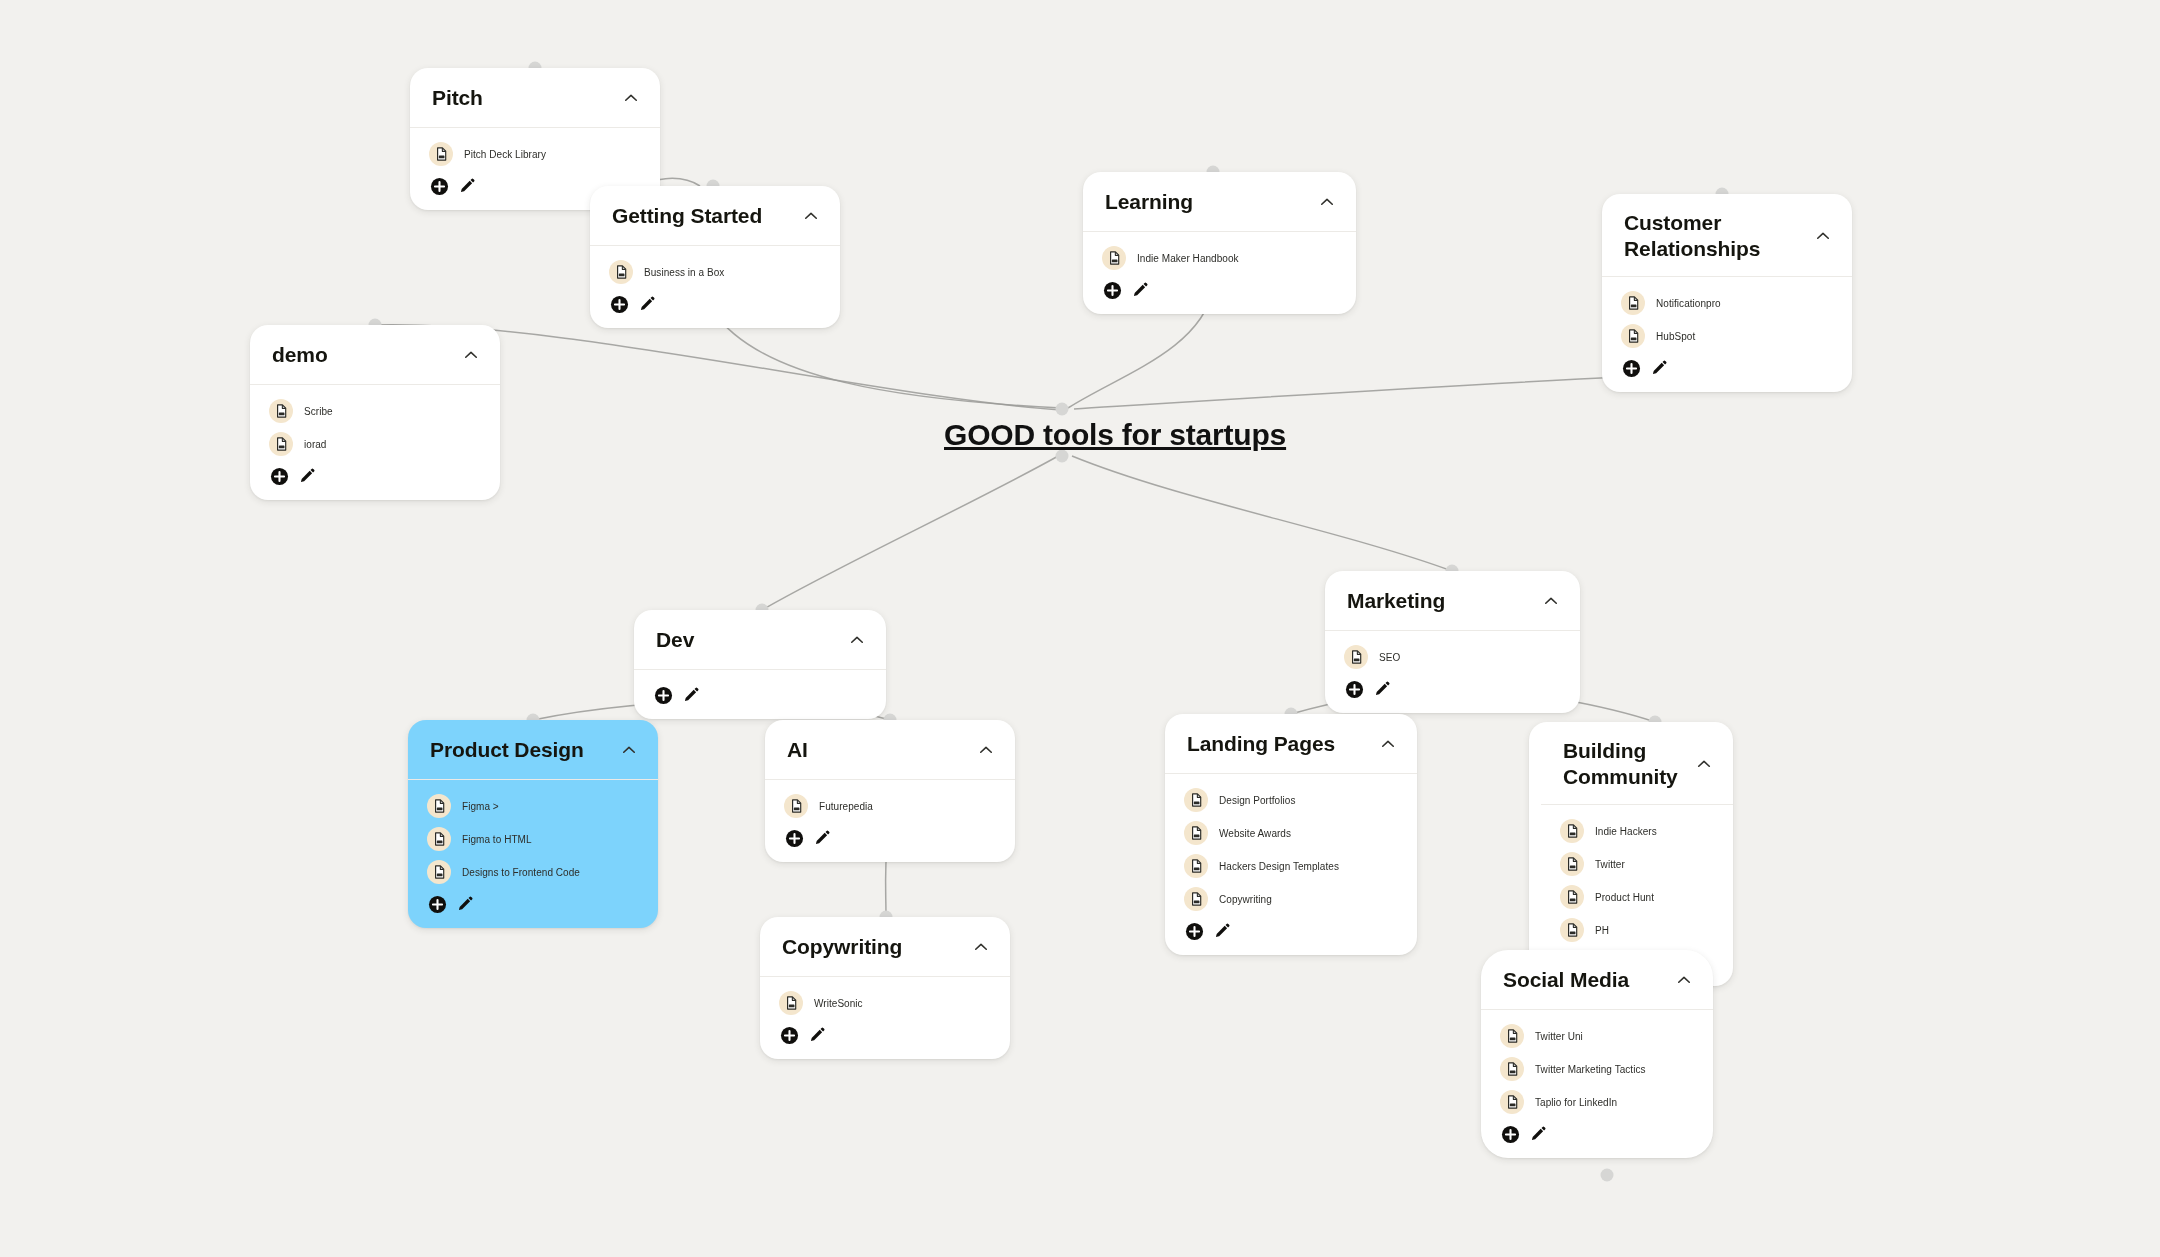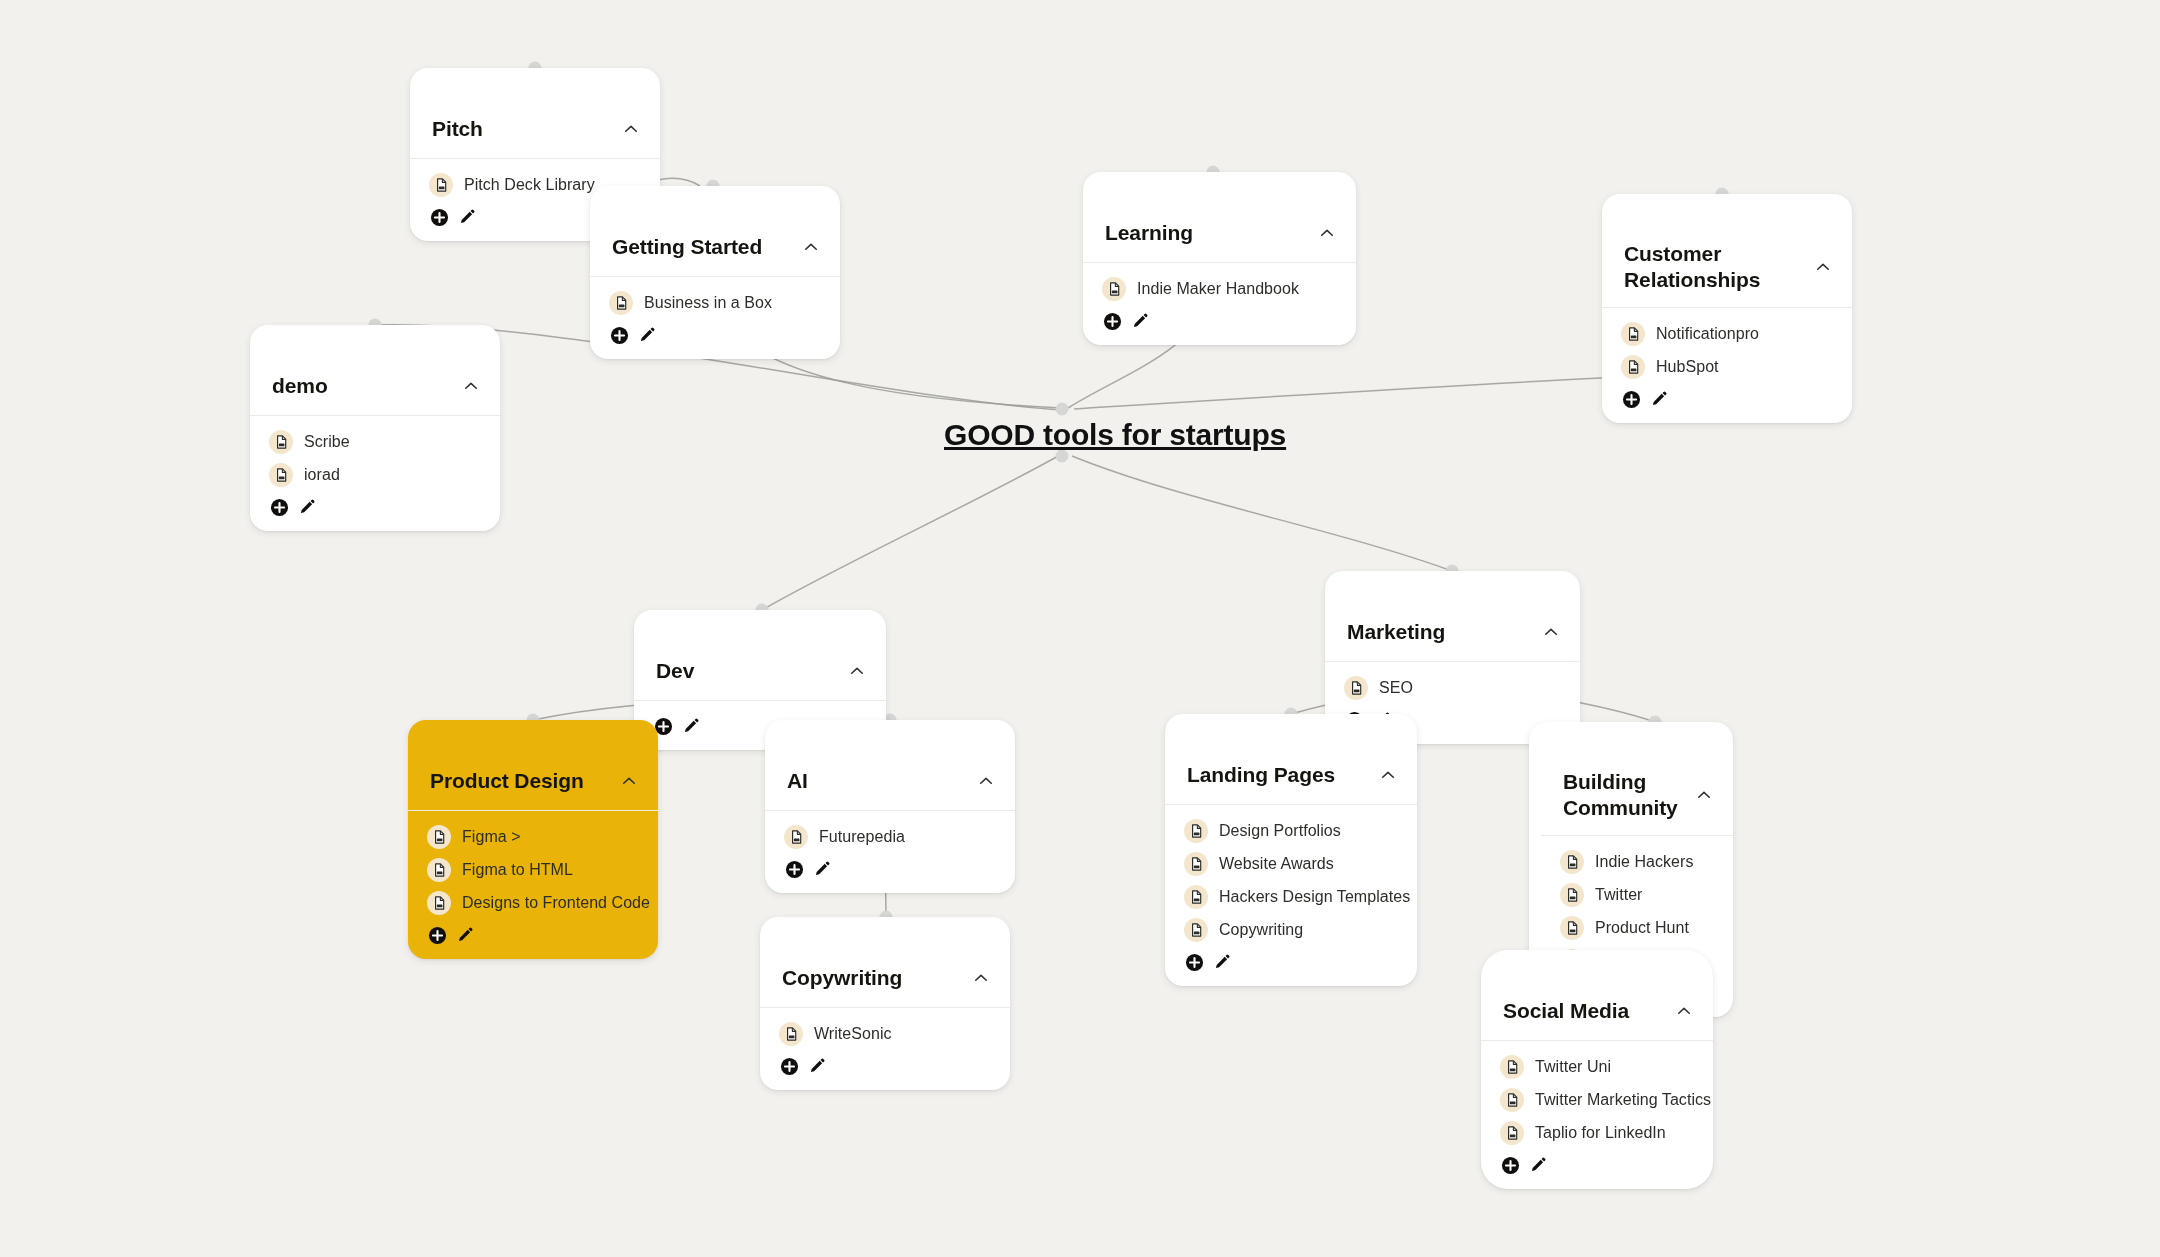--- a/index.html
+++ b/index.html
@@ -55,21 +55,20 @@
     box-sizing: border-box;
     overflow: hidden;
   }
   .card-head {
     display: flex;
     align-items: center;
     justify-content: space-between;
     padding: 16px 20px 15px 22px;
     border-bottom: 1px solid #eceae6;
     min-height: 28px;
-    margin-top: 31px;
   }
   .card-title {
     font-size: 21px;
     font-weight: 700;
     color: #15150f;
     line-height: 1.22;
     letter-spacing: -0.1px;
   }
   .chev {
     flex: 0 0 auto;
@@ -94,21 +93,21 @@
     width: 24px;
     height: 24px;
     border-radius: 50%;
     background: #f4e6cd;
     display: flex;
     align-items: center;
     justify-content: center;
   }
   .item-icon svg { display:block; width:13px; height:14px; }
   .item-label {
-    font-size: 16px;
+    font-size: 10px;
     color: #2d2d29;
     white-space: nowrap;
     letter-spacing: .05px;
   }
 
   .actions {
     display: flex;
     align-items: center;
     gap: 8px;
     padding: 5px 0 2px 0;
@@ -433,21 +432,21 @@
             </div>
             <div class="act">
               <svg viewBox="0 0 20 20" width="18" height="18">
                 <path d="M3.2 16.8l0.9-3.6L13.0 4.3l2.7 2.7-8.9 8.9z" fill="#100f0d"></path>
                 <path d="M13.9 3.4l1.2-1.2a1.3 1.3 0 0 1 1.9 0l0.9 0.9a1.3 1.3 0 0 1 0 1.9l-1.2 1.2z" fill="#100f0d"></path>
               </svg>
             </div>
           </div>
         </div>
       </div>
-      <div class="card" style="left: 408px; top: 720px; width: 250px; background: #eab308;">
+      <div class="card" style="left: 408px; top: 720px; width: 250px; background: #7dd3fc;">
         <div class="card-head">
           <div class="card-title">Product Design</div>
           <div class="chev">
             <svg viewBox="0 0 24 24" fill="none" stroke="currentColor" stroke-width="2.1" stroke-linecap="round" stroke-linejoin="round">
               <polyline points="5,15 12,8.5 19,15"></polyline>
             </svg>
           </div>
         </div>
         <div class="card-body">
           <div class="item">

